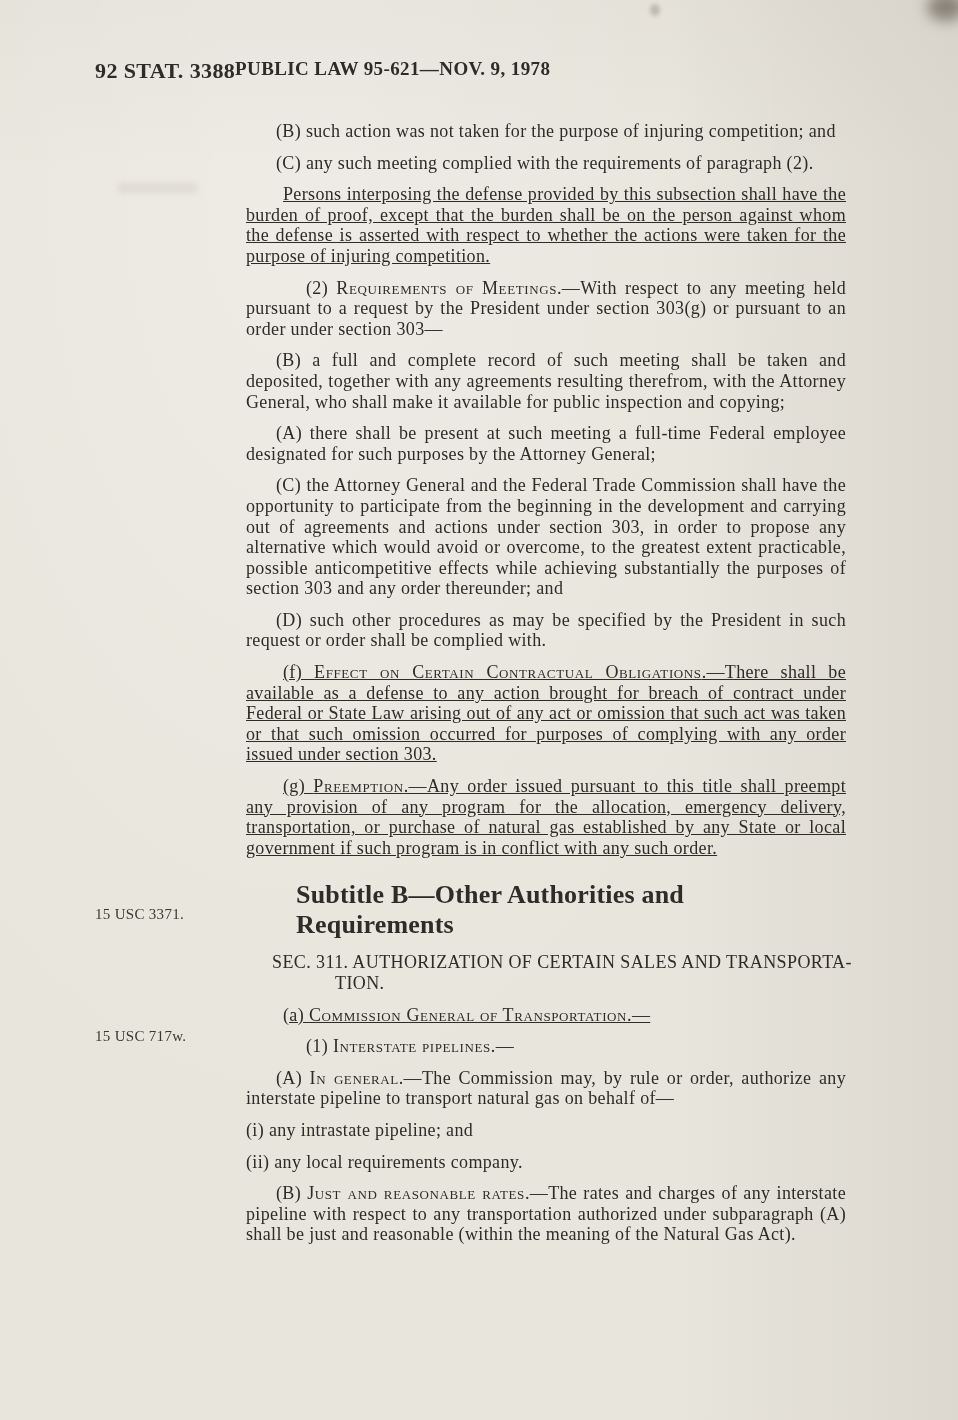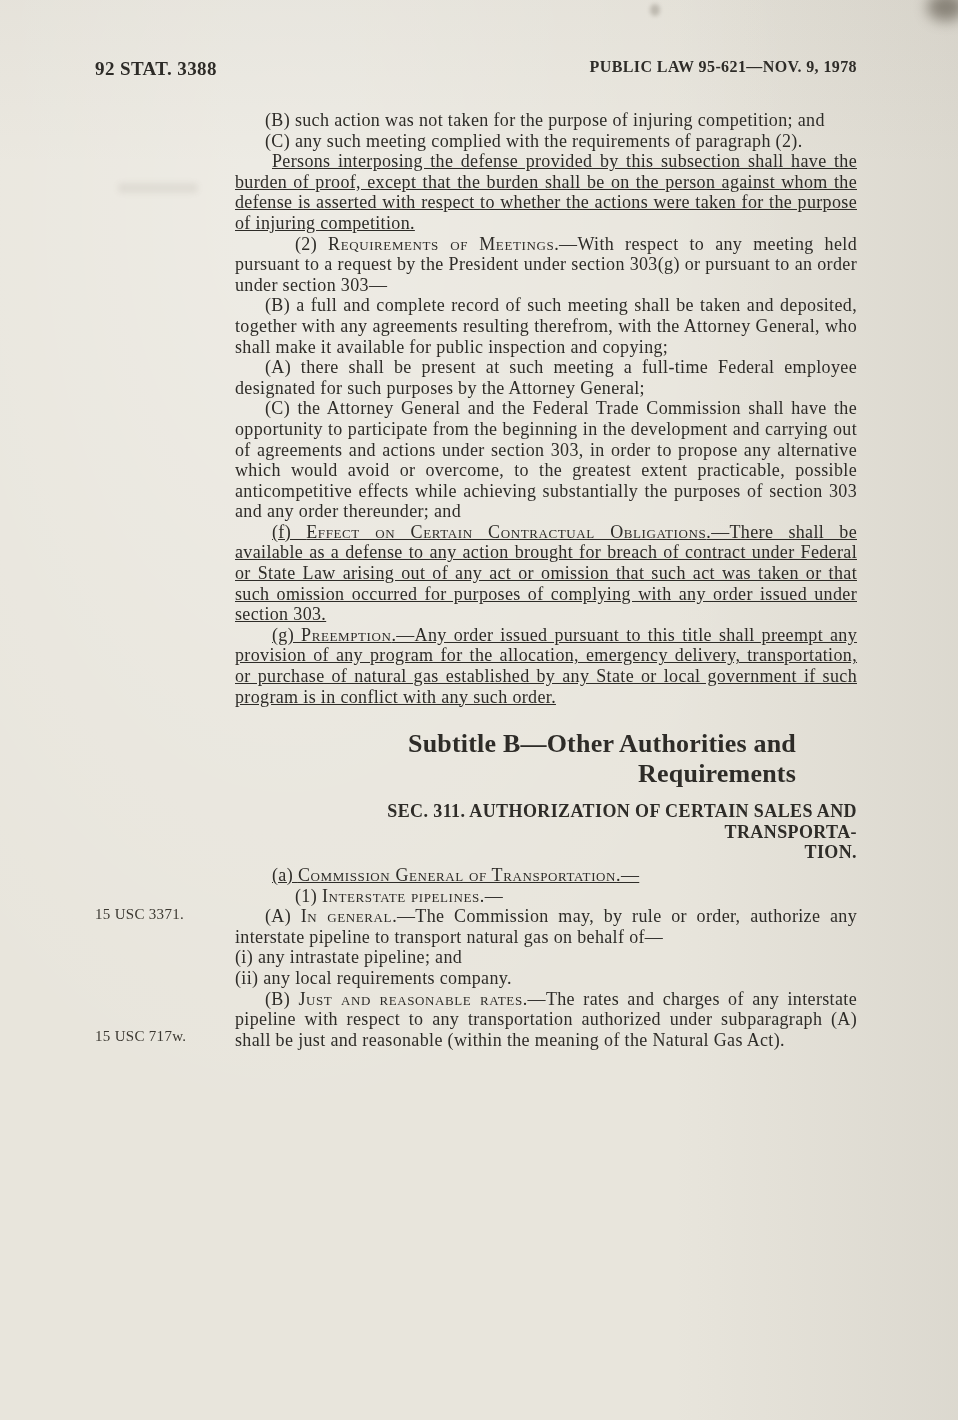--- a/index.html
+++ b/index.html
@@ -19,55 +19,55 @@
       linear-gradient(to right, rgba(0,0,0,0.00) 70%, rgba(60,52,40,0.07) 100%),
       linear-gradient(to bottom, rgba(60,52,40,0.03), rgba(0,0,0,0) 12%),
       var(--paper);
     overflow: hidden;
     font-family: "Liberation Serif", "DejaVu Serif", serif;
     color: var(--ink);
   }
   
   .hdr-stat {
     position: absolute; left: 95px; top: 58px;
-    font-size: 19px; font-weight: 700; letter-spacing: 0.4px;
+    font-size: 22px; font-weight: 700; letter-spacing: 0.4px;
   }
   .hdr-title {
     position: absolute; left: 235px; top: 58px; width: 622px;
-    text-align: right; font-size: 16px; font-weight: 700; letter-spacing: 0.4px;
+    text-align: left; font-size: 19px; font-weight: 700; letter-spacing: 0.4px;
   }
   
   .margin-note {
     position: absolute; left: 95px; width: 140px;
     font-size: 15px; letter-spacing: 0.3px; color: var(--margin_ink);
   }
   
   .column {
     position: absolute; left: 235px; top: 110px; width: 622px;
     font-size: 18px; line-height: 20.6px;
     text-align: justify;
     letter-spacing: 0.35px;
     hyphens: auto; -webkit-hyphens: auto;
   }
-  .column p { margin: 0; }
+  .column p { margin: 11px; }
   .p0 { text-indent: 37px; text-decoration: underline; }
   .p1 { text-indent: 60px; }
   .p2 { margin-left: 75px; text-indent: 30px; }
   .p3 { margin-left: 150px; text-indent: 0; }
   .sc { font-variant: small-caps; letter-spacing: 0.6px; }
   .subtitle-heading {
     width: 500px; margin: 22px auto 12px !important;
-    text-align: right; text-indent: 0;
+    text-align: left; text-indent: 0;
     font-size: 26px; line-height: 30px; font-weight: 700;
     letter-spacing: 0.2px; hyphens: manual; -webkit-hyphens: manual;
   }
   .sec-heading {
     margin: 8px 0 2px !important; margin-left: 100px !important;
-    text-indent: -63px; text-align: right;
-    font-weight: 700; letter-spacing: 0.4px;
+    text-indent: -63px; text-align: left;
+    font-weight: 400; letter-spacing: 0.4px;
     hyphens: manual; -webkit-hyphens: manual;
   }
   
   .smudge-corner {
     position: absolute; top: -7px; right: -7px; width: 38px; height: 28px;
     background: #474034; opacity: 0.55; filter: blur(7px); border-radius: 50%;
   }
   .smudge-top {
     position: absolute; top: 4px; left: 650px; width: 10px; height: 12px;
     background: #5a5246; opacity: 0.28; filter: blur(2px); border-radius: 50%;
@@ -93,20 +93,21 @@
   <div class="margin-note" style="top: 1028px;">15 USC 717w.</div>
 
   <div class="column" id="doc-flow">
       <p class="p2"><span>(B) such action was not taken for the purpose of injuring competition; and</span></p>
       <p class="p2"><span>(C) any such meeting complied with the requirements of paragraph (2).</span></p>
       <p class="p0"><span>Persons interposing the defense provided by this subsection shall have the burden of proof, except that the burden shall be on the person against whom the defense is asserted with respect to whether the actions were taken for the purpose of injuring competition.</span></p>
       <p class="p1"><span>(2) </span><span class="sc">Requirements of Meetings</span><span>.—With respect to any meeting held pursuant to a request by the President under section 303(g) or pursuant to an order under section 303—</span></p>
       <p class="p2"><span>(B) a full and complete record of such meeting shall be taken and deposited, together with any agreements resulting therefrom, with the Attorney General, who shall make it available for public inspection and copying;</span></p>
       <p class="p2"><span>(A) there shall be present at such meeting a full-time Federal employee designated for such purposes by the Attorney General;</span></p>
       <p class="p2"><span>(C) the Attorney General and the Federal Trade Commission shall have the opportunity to participate from the beginning in the development and carrying out of agreements and actions under section 303, in order to propose any alternative which would avoid or overcome, to the greatest extent practicable, possible anticompetitive effects while achieving substantially the purposes of section 303 and any order thereunder; and</span></p>
+      <p class="p2"><span>(D) such other procedures as may be specified by the President in such request or order shall be complied with.</span></p>
       <p class="p0"><span>(f) </span><span class="sc">Effect on Certain Contractual Obligations</span><span>.—There shall be available as a defense to any action brought for breach of contract under Federal or State Law arising out of any act or omission that such act was taken or that such omission occurred for purposes of complying with any order issued under section 303.</span></p>
       <p class="p0"><span>(g) </span><span class="sc">Preemption</span><span>.—Any order issued pursuant to this title shall preempt any provision of any program for the allocation, emergency delivery, transportation, or purchase of natural gas established by any State or local government if such program is in conflict with any such order.</span></p>
       <p class="subtitle-heading"><span>Subtitle B—Other Authorities and Requirements</span></p>
       <p class="sec-heading"><span>SEC. 311. AUTHORIZATION OF CERTAIN SALES AND TRANSPORTA-</span><br><span>TION.</span></p>
       <p class="p0"><span>(a) </span><span class="sc">Commission General of Transportation</span><span>.—</span></p>
       <p class="p1"><span>(1) </span><span class="sc">Interstate pipelines</span><span>.—</span></p>
       <p class="p2"><span>(A) </span><span class="sc">In general</span><span>.—The Commission may, by rule or order, authorize any interstate pipeline to transport natural gas on behalf of—</span></p>
       <p class="p3"><span>(i) any intrastate pipeline; and</span></p>
       <p class="p3"><span>(ii) any local requirements company.</span></p>
       <p class="p2"><span>(B) </span><span class="sc">Just and reasonable rates</span><span>.—The rates and charges of any interstate pipeline with respect to any transportation authorized under subparagraph (A) shall be just and reasonable (within the meaning of the Natural Gas Act).</span></p>

